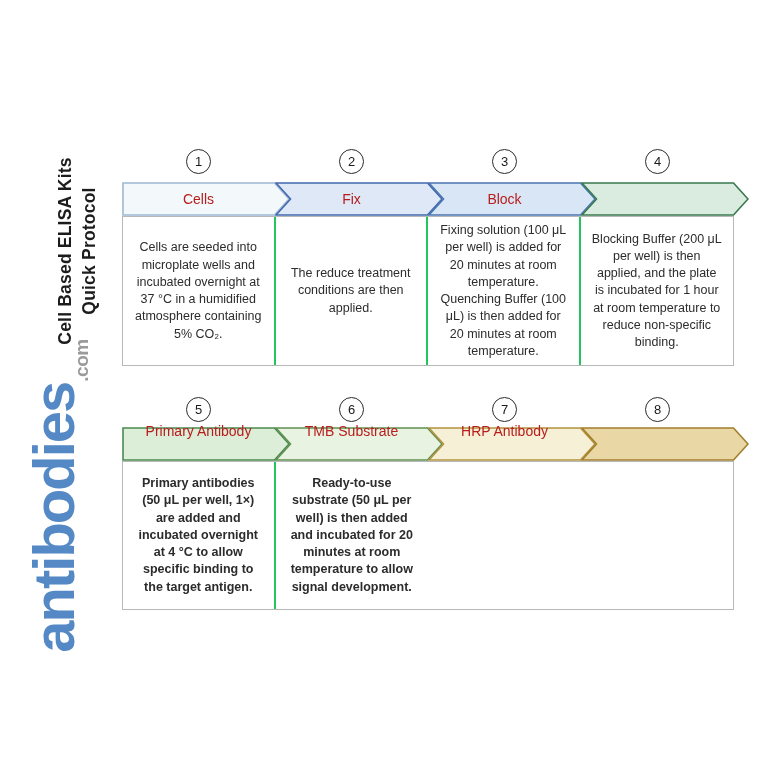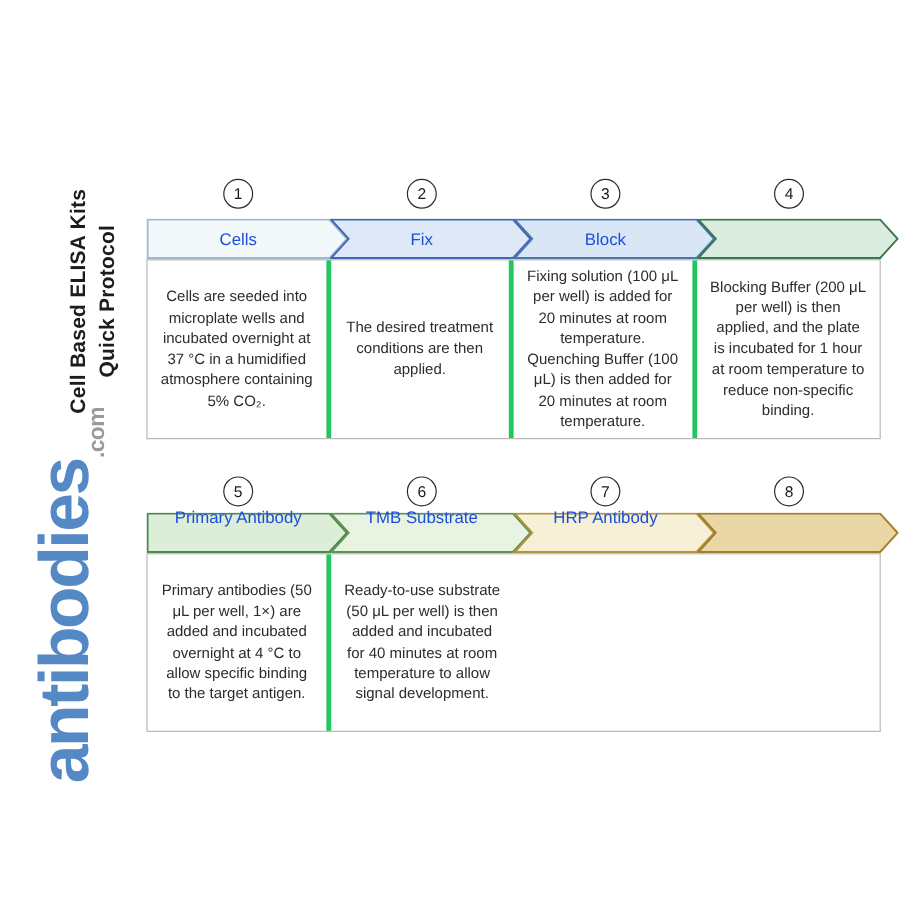--- a/index.html
+++ b/index.html
@@ -33,28 +33,28 @@
   .num-circle{
     width:25px;height:25px;border-radius:50%;border:1.6px solid #2b2b2b;
     background:#ffffff;display:flex;align-items:center;justify-content:center;
     font-size:13px;color:#1a1a1a;box-sizing:border-box;
   }
   .arrow-row{position:absolute;left:122px;width:627px;height:34px;}
   .arrow-row svg{position:absolute;top:0;}
   .label-row{position:absolute;left:122px;width:612px;height:34px;display:flex;}
   .label-cell{
     width:153px;display:flex;align-items:center;justify-content:center;
-    font-size:14px;color:#1d4ed8;
+    font-size:14px;color:#b91c1c;
   }
   .desc-box{
     position:absolute;left:122px;width:612px;height:150px;
     border:1px solid #b8b8b8;box-sizing:border-box;display:flex;background:#ffffff;
   }
   .desc-cell{
-    width:25%;box-sizing:border-box;border-right:4px solid #22c55e;
+    width:25%;box-sizing:border-box;border-right:2px solid #22c55e;
     display:flex;align-items:center;justify-content:center;
     padding:8px 11px;text-align:center;
     font-size:12.5px;line-height:1.38;color:#2c2c2c;
   }
   .desc-cell:last-child{border-right:none;}
 </style>
 </head>
 <body>
 
 <div class="canvas">
@@ -99,21 +99,21 @@
     </svg>
   </div>
   <div class="label-row" style="top:182px;">
     <div class="label-cell">Cells</div>
     <div class="label-cell">Fix</div>
     <div class="label-cell">Block</div>
   </div>
 
   <div class="desc-box" style="top:216px;">
     <div class="desc-cell">Cells are seeded into microplate wells and incubated overnight at 37 °C in a humidified atmosphere containing 5% CO₂.</div>
-    <div class="desc-cell">The desired treatment conditions are then applied.</div>
+    <div class="desc-cell">The reduce treatment conditions are then applied.</div>
     <div class="desc-cell">Fixing solution (100 μL per well) is added for 20 minutes at room temperature. Quenching Buffer (100 μL) is then added for 20 minutes at room temperature.</div>
     <div class="desc-cell">Blocking Buffer (200 μL per well) is then applied, and the plate is incubated for 1 hour at room temperature to reduce non-specific binding.</div>
   </div>
 
   <div class="circle-row" style="top:397px;">
     <div class="circle-cell">
         <div class="num-circle">5</div>
       </div>
     <div class="circle-cell">
         <div class="num-circle">6</div>
@@ -139,18 +139,18 @@
     <svg style="left:459px" width="168" height="34" viewBox="0 0 168 34">
       <polygon points="1,1 152.5,1 167,17 152.5,33 1,33 15.5,17" stroke-width="1.6" fill="#e9d8a6" stroke="#a27e2a"></polygon>
     </svg>
   </div>
   <div class="label-row" style="top:414px;">
     <div class="label-cell">Primary Antibody</div>
     <div class="label-cell">TMB Substrate</div>
     <div class="label-cell">HRP Antibody</div>
   </div>
 
-  <div class="desc-box" style="top:461px;height:149px;">
+  <div class="desc-box" style="top:461px;height:149px;font-weight:bold;">
     <div class="desc-cell">Primary antibodies (50 μL per well, 1×) are added and incubated overnight at 4 °C to allow specific binding to the target antigen.</div>
-    <div class="desc-cell">Ready-to-use substrate (50 μL per well) is then added and incubated for 40 minutes at room temperature to allow signal development.</div>
+    <div class="desc-cell">Ready-to-use substrate (50 μL per well) is then added and incubated for 20 minutes at room temperature to allow signal development.</div>
   </div>
 
 </div>
 
 </body></html>

